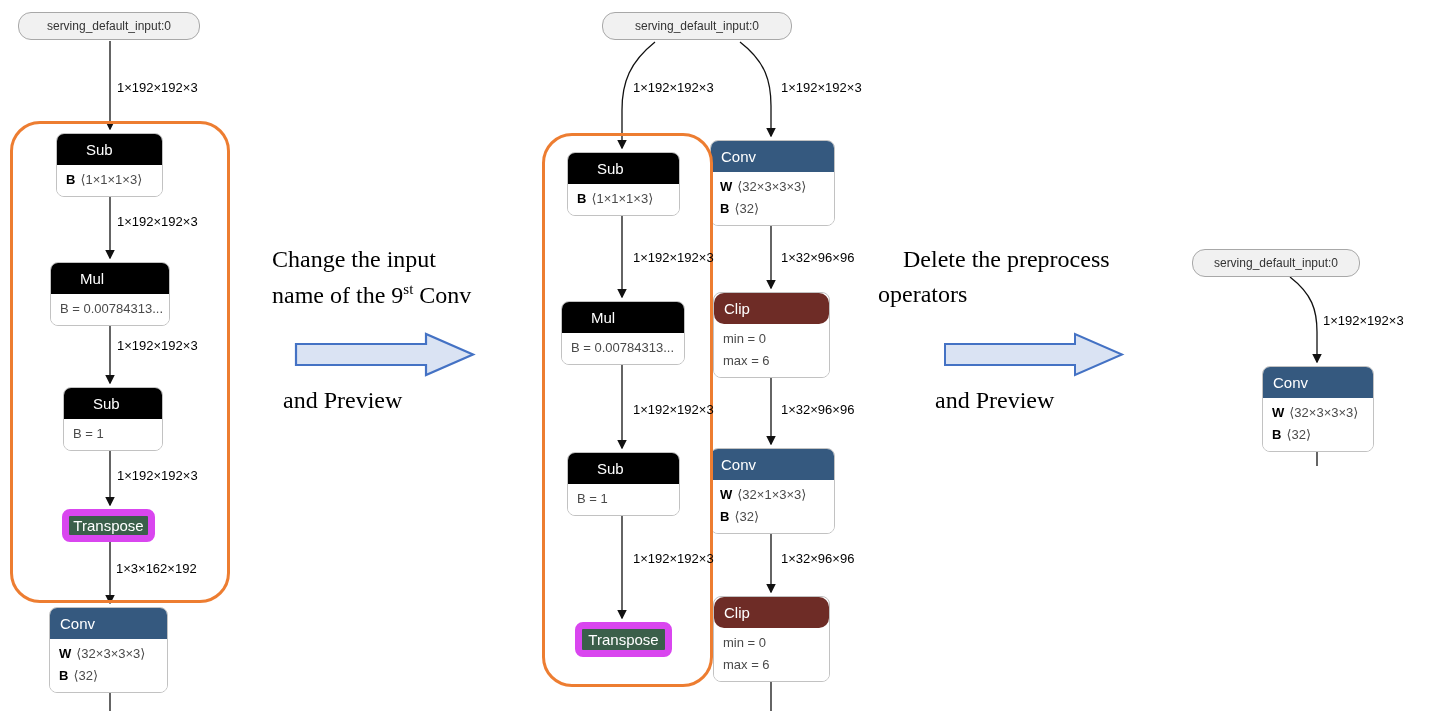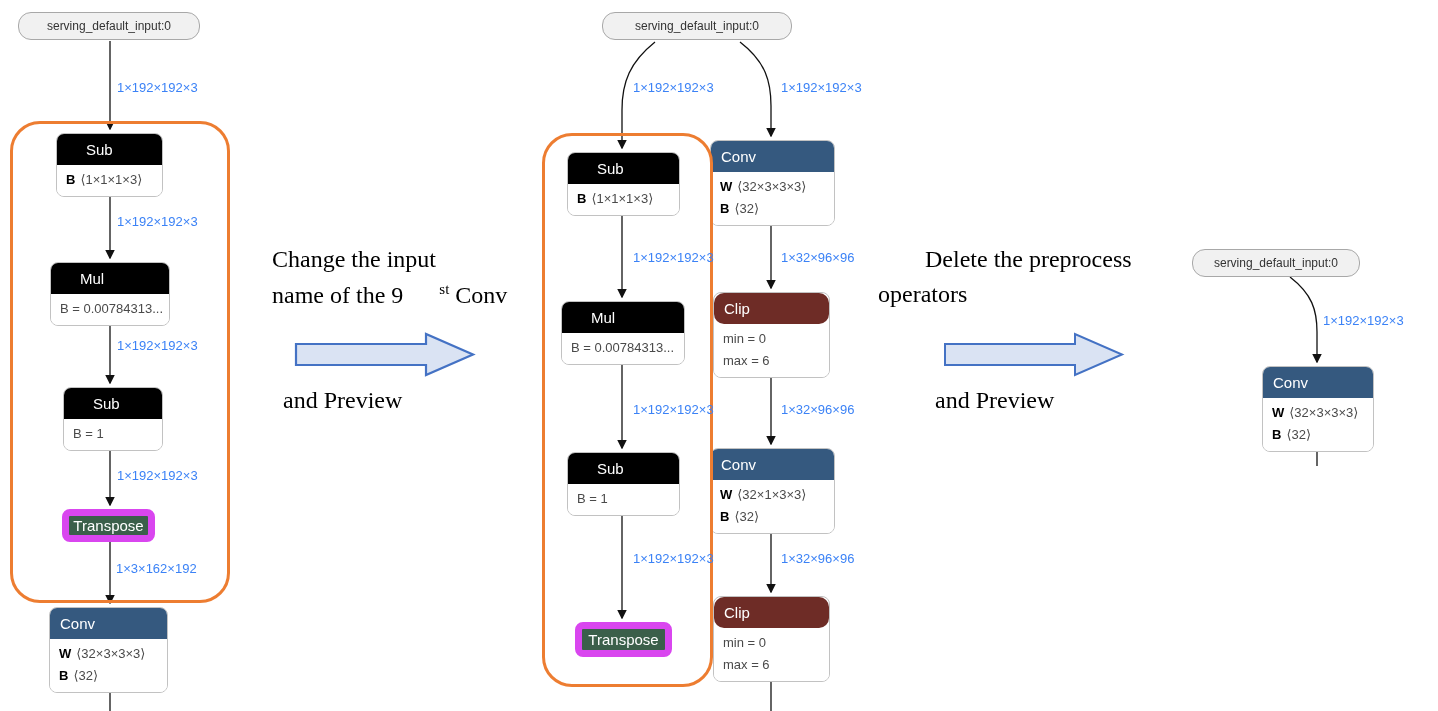--- a/index.html
+++ b/index.html
@@ -16,24 +16,24 @@
   .bd{padding:4px 9px 5px;background:#fff;}
   .ln{line-height:22px;font-size:13px;color:#4a4a4a;white-space:nowrap;}
   .ln b{color:#000;font-weight:bold;margin-right:5px;}
   .ln b:empty{display:none;}
   .solo{position:absolute;z-index:2;border-radius:8px;color:#fff;display:flex;align-items:center;
         justify-content:center;font-size:15px;box-sizing:border-box;}
   .solo-green{background:#3b5f4a;border:7px solid #d946ef;}
   .pill{position:absolute;z-index:2;height:28px;background:#f1f1f1;border:1px solid #a8a8a8;
         border-radius:13px;display:flex;align-items:center;justify-content:center;
         font-size:12px;color:#333;box-sizing:border-box;white-space:nowrap;}
-  .elabel{position:absolute;z-index:4;font-size:13px;color:#3b82f6;white-space:nowrap;}
+  .elabel{position:absolute;z-index:4;font-size:13px;color:#000000;white-space:nowrap;}
   .ann{position:absolute;z-index:2;font-family:"Liberation Serif","DejaVu Serif",serif;
        font-size:24px;color:#000;white-space:nowrap;}
-  .ann sup{font-size:15px;margin-left:36px;}
+  .ann sup{font-size:15px;}
   .barrow{position:absolute;z-index:2;}
 </style>
 </head>
 <body>
 
 <div class="canvas">
 
   <svg class="edge-layer" width="1438" height="711" viewBox="0 0 1438 711">
     <defs>
       <marker id="ah" viewBox="0 0 10 10" refX="8.5" refY="5" markerWidth="7.5" markerHeight="7.5" orient="auto-start-reverse">
@@ -194,21 +194,21 @@
   <div class="node" style="left:713px;top:596px;width:117px">
     <div class="hd hd-red">
         <span>Clip</span>
       </div>
     <div class="bd">
       <div class="ln"><span>min = 0</span></div>
       <div class="ln"><span>max = 6</span></div>
     </div>
   </div>
 
-  <div class="ann" style="left:925px;top:246px">Delete the preprocess</div>
+  <div class="ann" style="left:903px;top:246px">Delete the preprocess</div>
   <div class="ann" style="left:878px;top:281px">operators</div>
   <svg class="barrow" style="left:943px;top:332px" width="182" height="45" viewBox="0 0 182 45">
     <polygon points="2,12 132,12 132,2 179,22.5 132,43 132,33 2,33" fill="#dae3f3" stroke="#4472c4" stroke-width="2" stroke-linejoin="miter"></polygon>
   </svg>
   <div class="ann" style="left:935px;top:387px">and Preview</div>
 
   <div class="pill" style="left:1192px;top:249px;width:168px">
     <span>serving_default_input:0</span>
   </div>
   <div class="elabel" style="left:1323px;top:313px">1×192×192×3</div>

